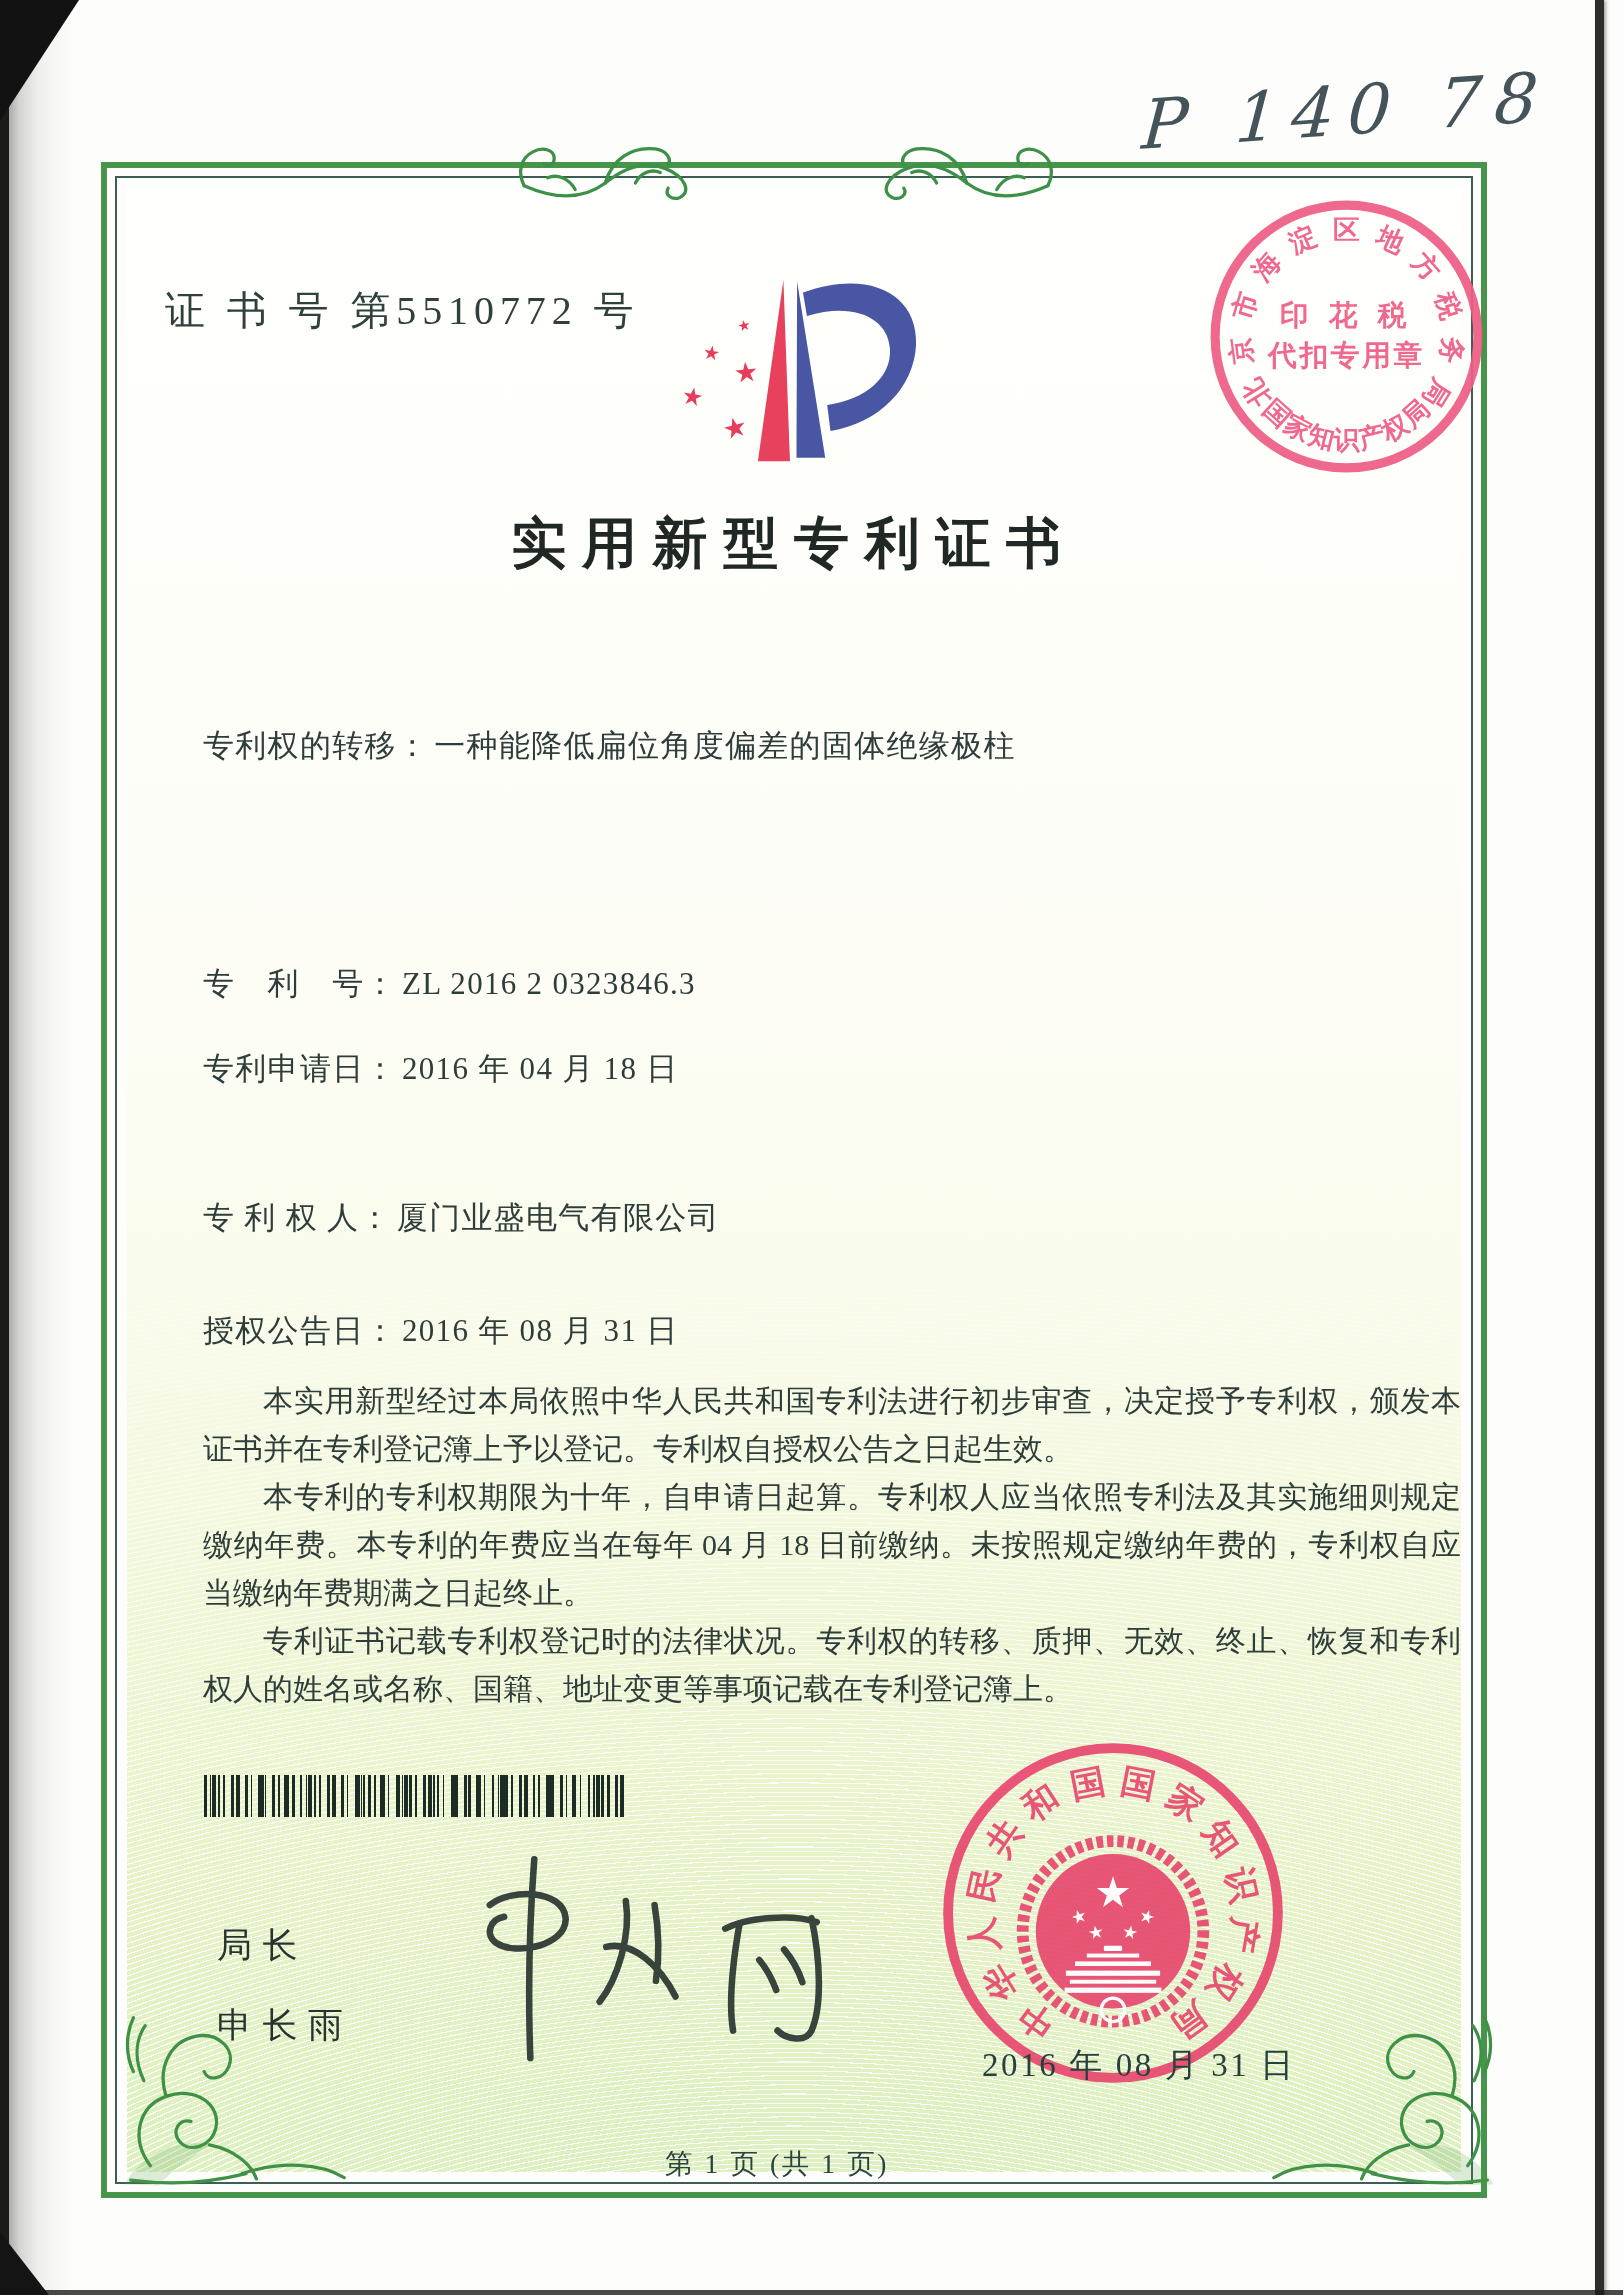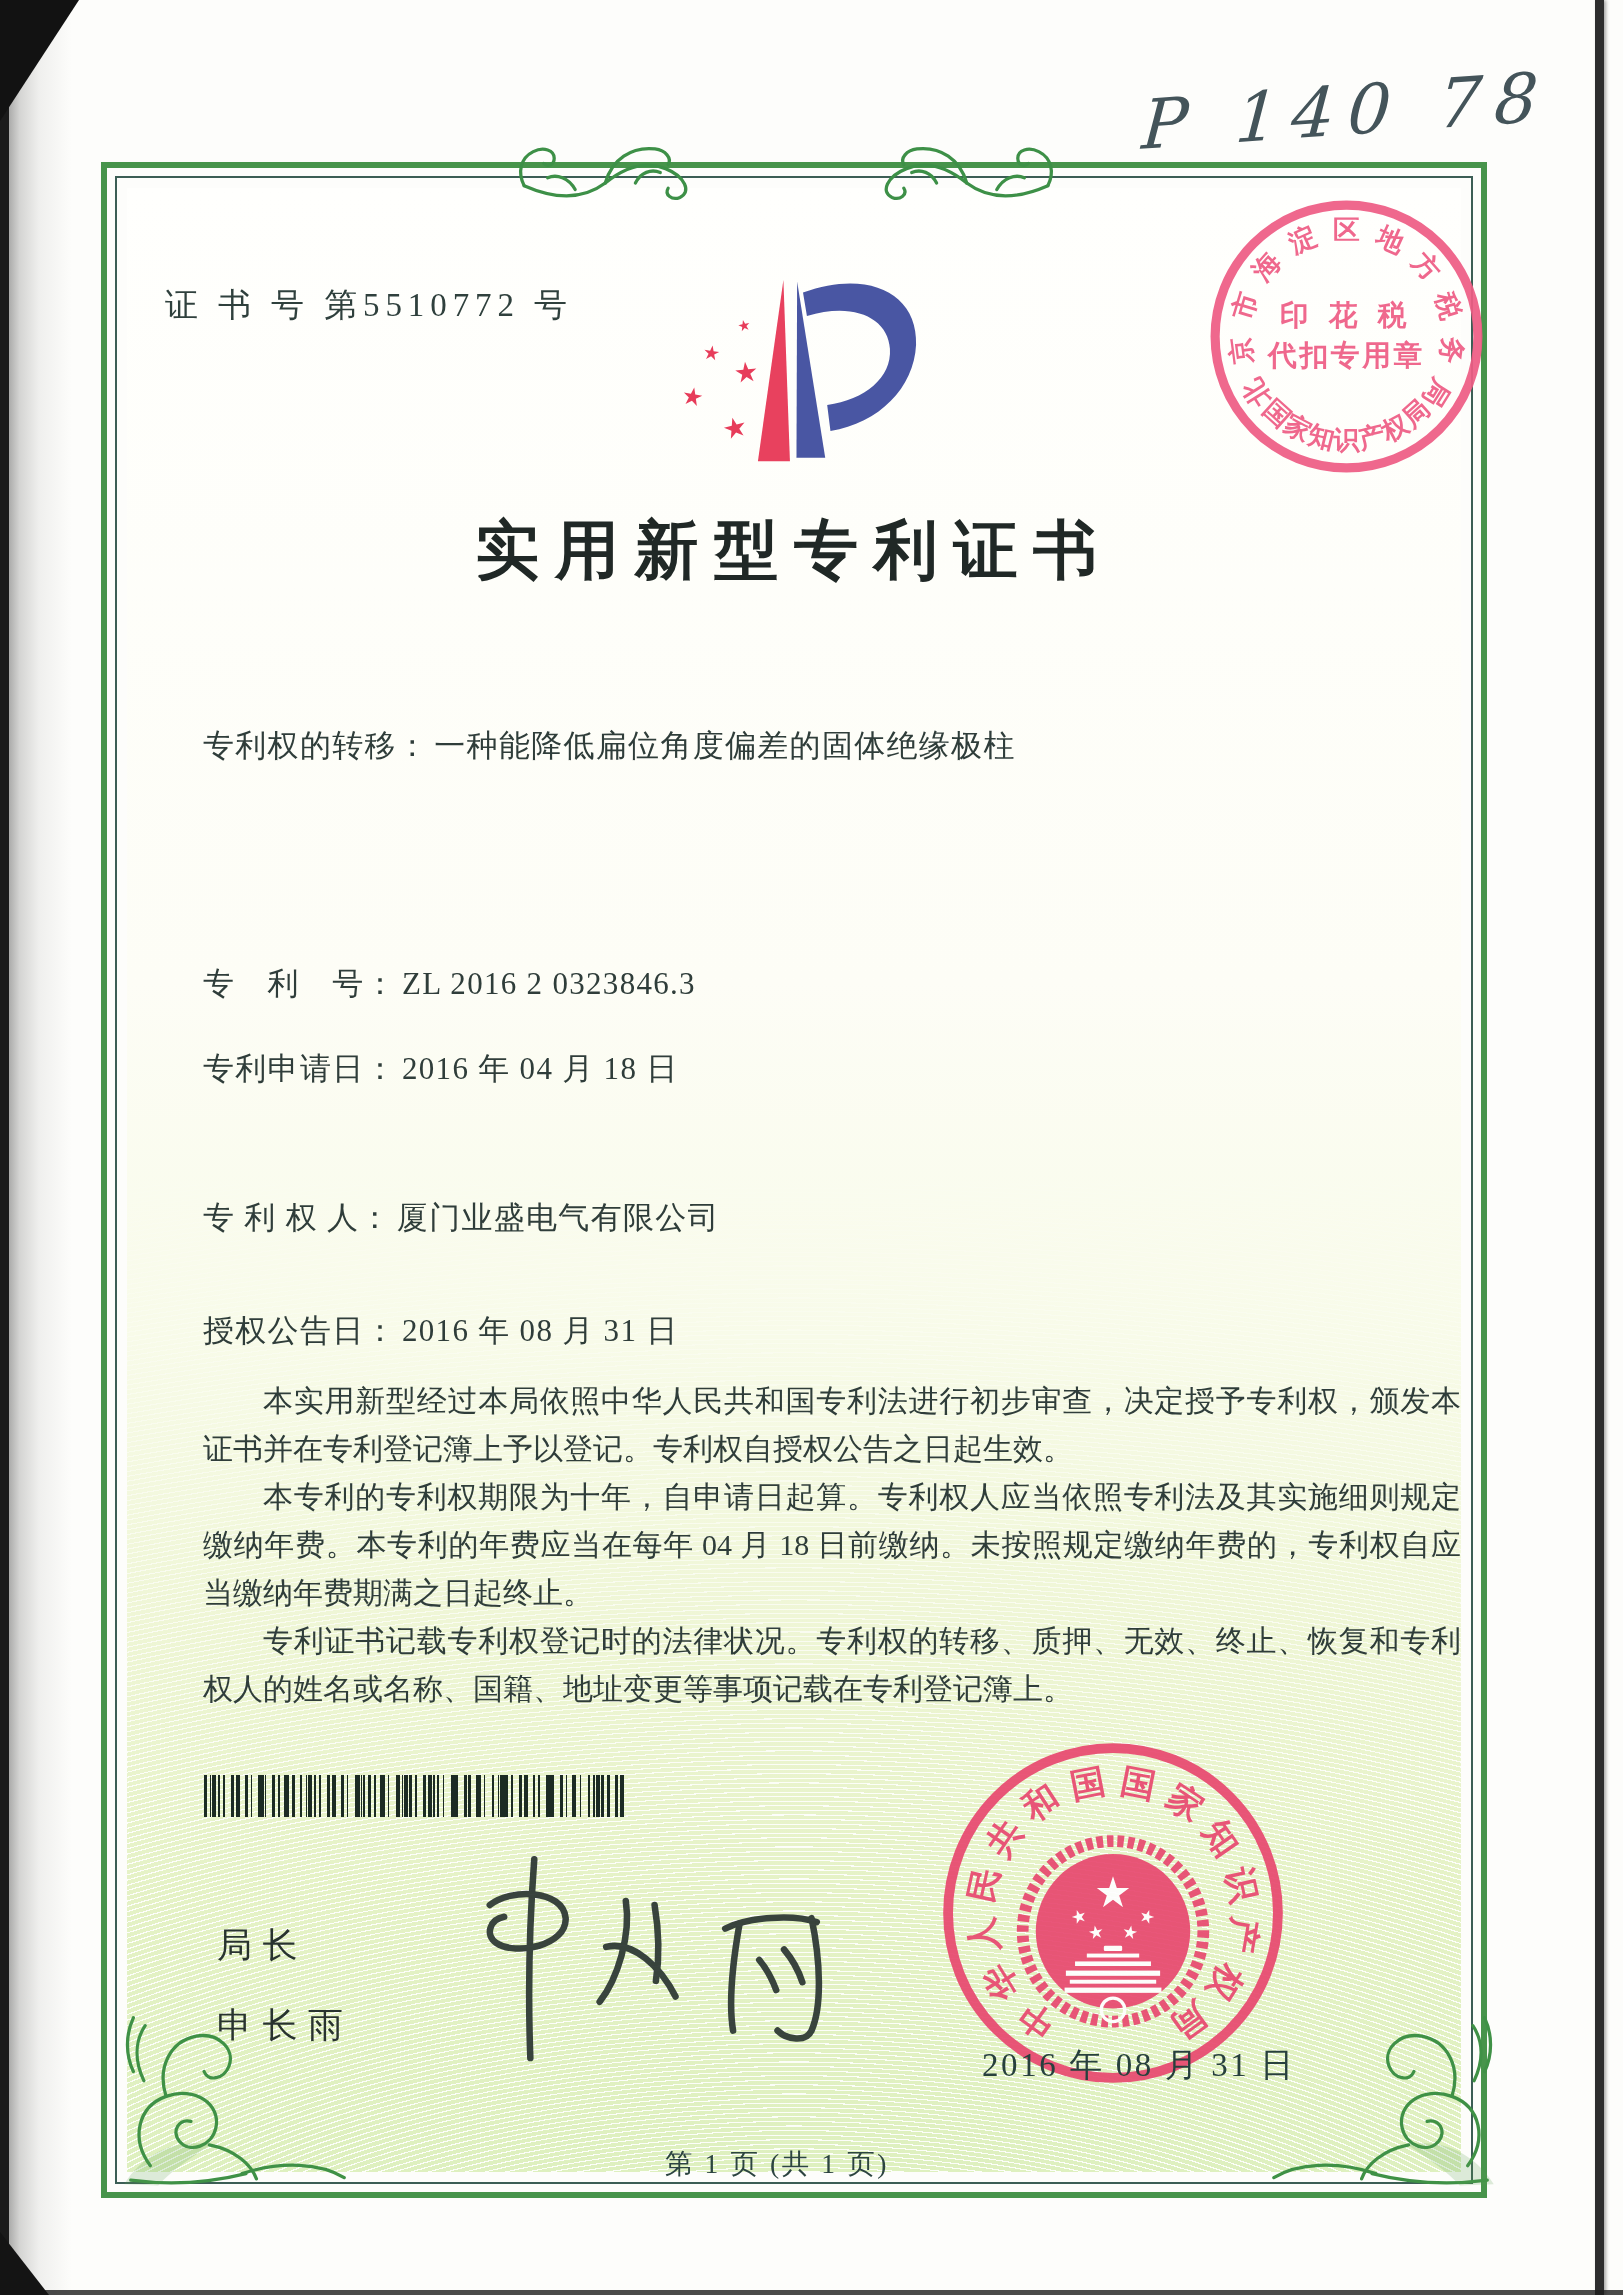--- a/index.html
+++ b/index.html
@@ -29,23 +29,23 @@
   .tint{position:absolute;left:10.5px;top:10.5px;right:10.5px;bottom:10.5px;
     background:linear-gradient(180deg,#fffffd 0%,#fdfdf6 40%,#f8fbe9 58%,#eff6d6 72%,#e5f2c6 86%,#def0bf 100%);}
   .waves{position:absolute;left:0;top:0;right:0;bottom:0;
     background:repeating-radial-gradient(ellipse 1702px 916px at 50% 118%,rgba(255,255,255,.9) 0 2px,rgba(255,255,255,0) 2px 8.5px);
     -webkit-mask-image:linear-gradient(180deg,transparent 0%,transparent 48%,rgba(0,0,0,.55) 66%,#000 82%);
     mask-image:linear-gradient(180deg,transparent 0%,transparent 48%,rgba(0,0,0,.55) 66%,#000 82%);}
 
   .ornament{position:absolute;z-index:6;}
 
   
-  .cert-no{position:absolute;left:165px;top:283px;z-index:10;font-size:33px;letter-spacing:5.9px;color:#2f403d;text-align:center;}
+  .cert-no{position:absolute;left:165px;top:283px;z-index:10;font-size:40px;letter-spacing:5.9px;color:#2f403d;text-align:center;}
   .title{position:absolute;left:101px;top:507px;width:1386px;text-align:center;z-index:10;
-    font-size:64px;font-weight:700;letter-spacing:15.7px;color:#202826;}
+    font-size:55px;font-weight:700;letter-spacing:15.7px;color:#202826;}
   .field{position:absolute;left:203px;z-index:10;font-size:31px;color:#2f3d3a;letter-spacing:1.3px;white-space:nowrap;}
   .field .val{margin-left:5.2px;}
   .paras{position:absolute;left:203px;top:1377px;width:1258px;z-index:10;
     font-size:30px;line-height:48px;color:#2f3d3a;text-align:justify;}
   .paras p{margin:0;text-indent:60px;}
 
   .barcode{position:absolute;left:204px;top:1775px;width:420px;height:42px;z-index:10;
     background:
      repeating-linear-gradient(90deg,#1c2b24 0 2.6px,transparent 2.6px 5.9px,#1c2b24 5.9px 7.2px,transparent 7.2px 13.7px),
      repeating-linear-gradient(90deg,transparent 0 8.5px,#1c2b24 8.5px 12.4px,transparent 12.4px 24px),

